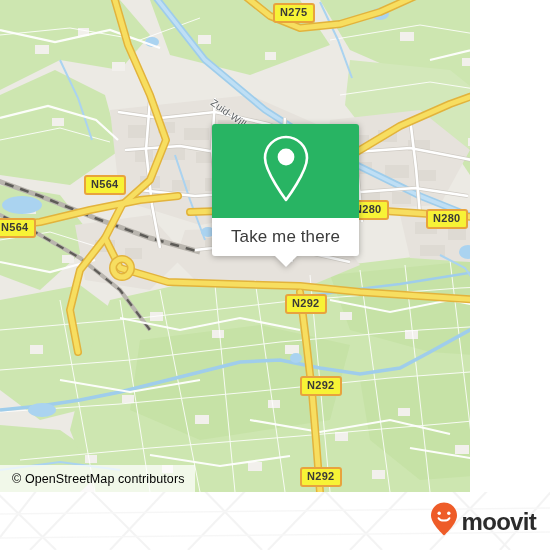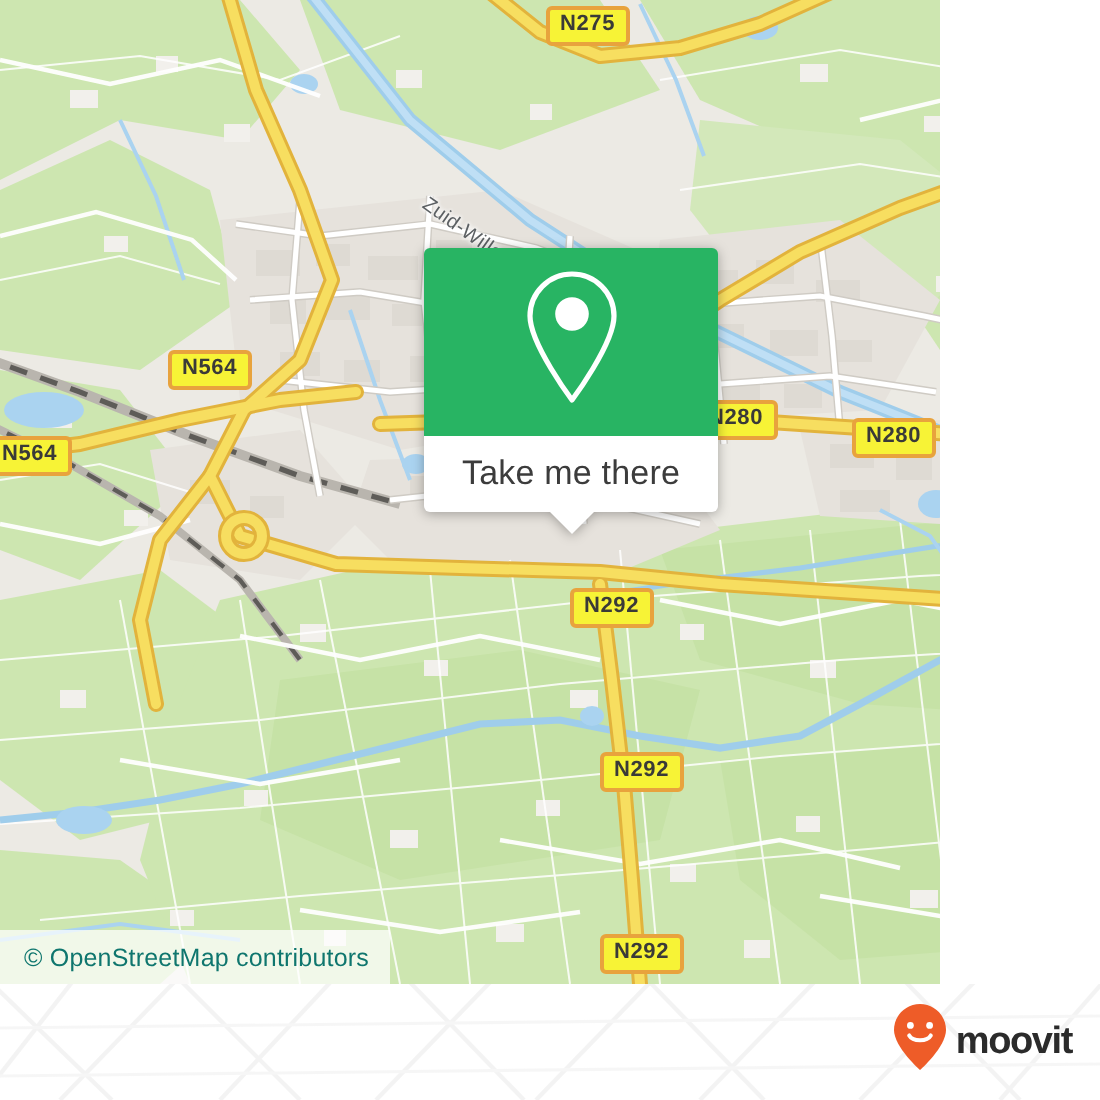--- a/index.html
+++ b/index.html
@@ -98,21 +98,21 @@
     position: absolute;
     left: 0; top: 465px;
     height: 27px;
     background: rgba(255,255,255,.72);
     display: flex;
     align-items: center;
     padding: 0 10px 0 12px;
     z-index: 15;
   }
   #attribution span {
-    color: #0f766e;
+    color: #000000;
     font-size: 12.5px;
     letter-spacing: .1px;
     white-space: nowrap;
   }
 
   
   #footer {
     position: absolute;
     left: 0; top: 492px;
     width: 550px; height: 58px;
@@ -134,21 +134,21 @@
     position: absolute;
     right: 14px; top: 50%;
     transform: translateY(-50%);
     display: flex;
     align-items: center;
     gap: 3px;
     z-index: 2;
   }
   #brand-text {
     color: #2b2b2b;
-    font-size: 19px;
+    font-size: 24px;
     font-weight: bold;
     letter-spacing: -.7px;
     line-height: 29px;
   }
 </style>
 </head>
 <body>
 
 <div id="app">
 

